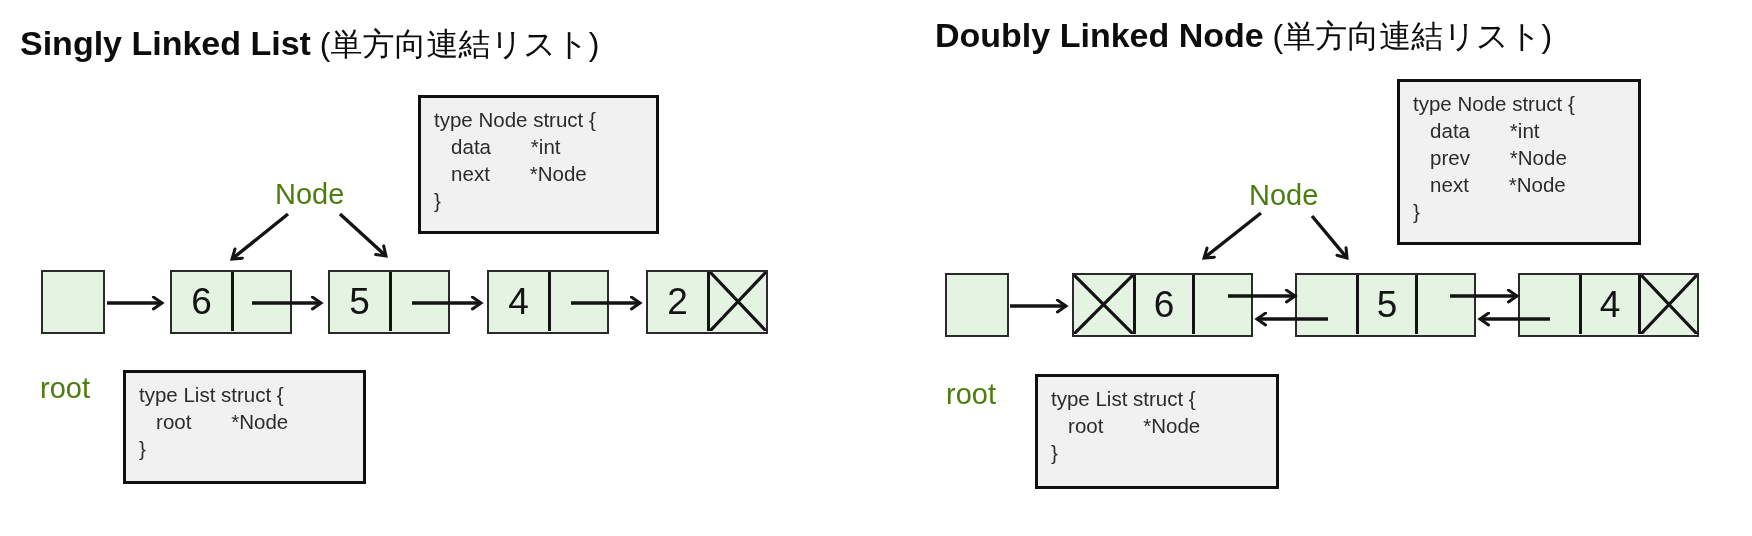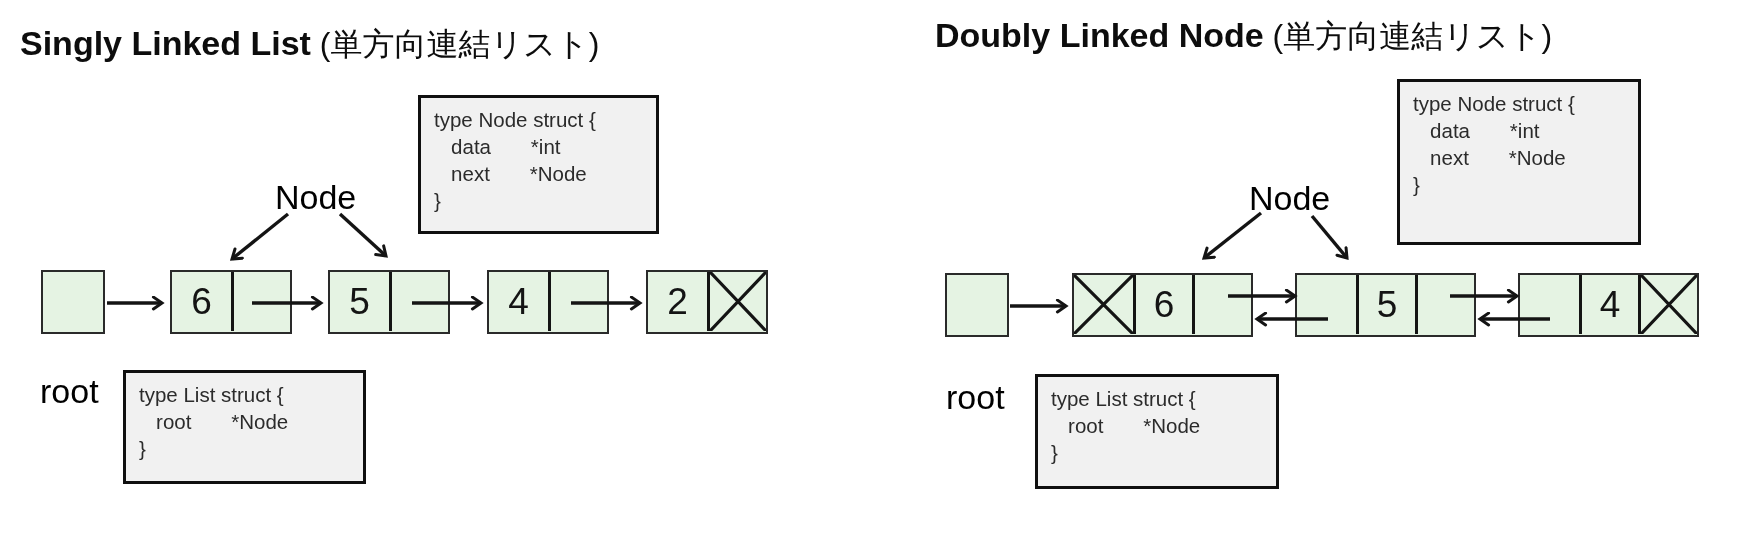--- a/index.html
+++ b/index.html
@@ -30,22 +30,22 @@
     border: 3px solid #101010;
     padding: 8px 13px 6px 13px;
     font-size: 20.5px;
     line-height: 27px;
     color: #2b2b2b;
   }
   .code-line { white-space: pre; }
 
   .pointer-label {
     position: absolute;
-    font-size: 34px;
-    color: #000000;
+    font-size: 29px;
+    color: #4d7c0f;
     white-space: nowrap;
   }
 
   .root-square {
     position: absolute;
     width: 64px;
     height: 64px;
     background: #e5f3e3;
     border: 2.5px solid #2a2a2a;
   }
@@ -148,20 +148,21 @@
 
   <div>
 
     <div class="title" style="left:935px; top:14px;">
       <span class="en">Doubly Linked Node</span><span class="jp"> (単方向連結リスト)</span>
     </div>
 
     <div class="code-box" style="left:1397px; top:79px; width:244px; height:166px;">
       <div class="code-line">type Node struct {</div>
       <div class="code-line">   data       *int</div>
+      <div class="code-line">   prev       *Node</div>
       <div class="code-line">   next       *Node</div>
       <div class="code-line">}</div>
     </div>
 
     <div class="pointer-label" style="left:1249px; top:179px;">Node</div>
 
     <div class="root-square" style="left:945px; top:273px;"></div>
 
     <div class="lnode" style="left:1072px; top:273px;">
       <div class="cell">

